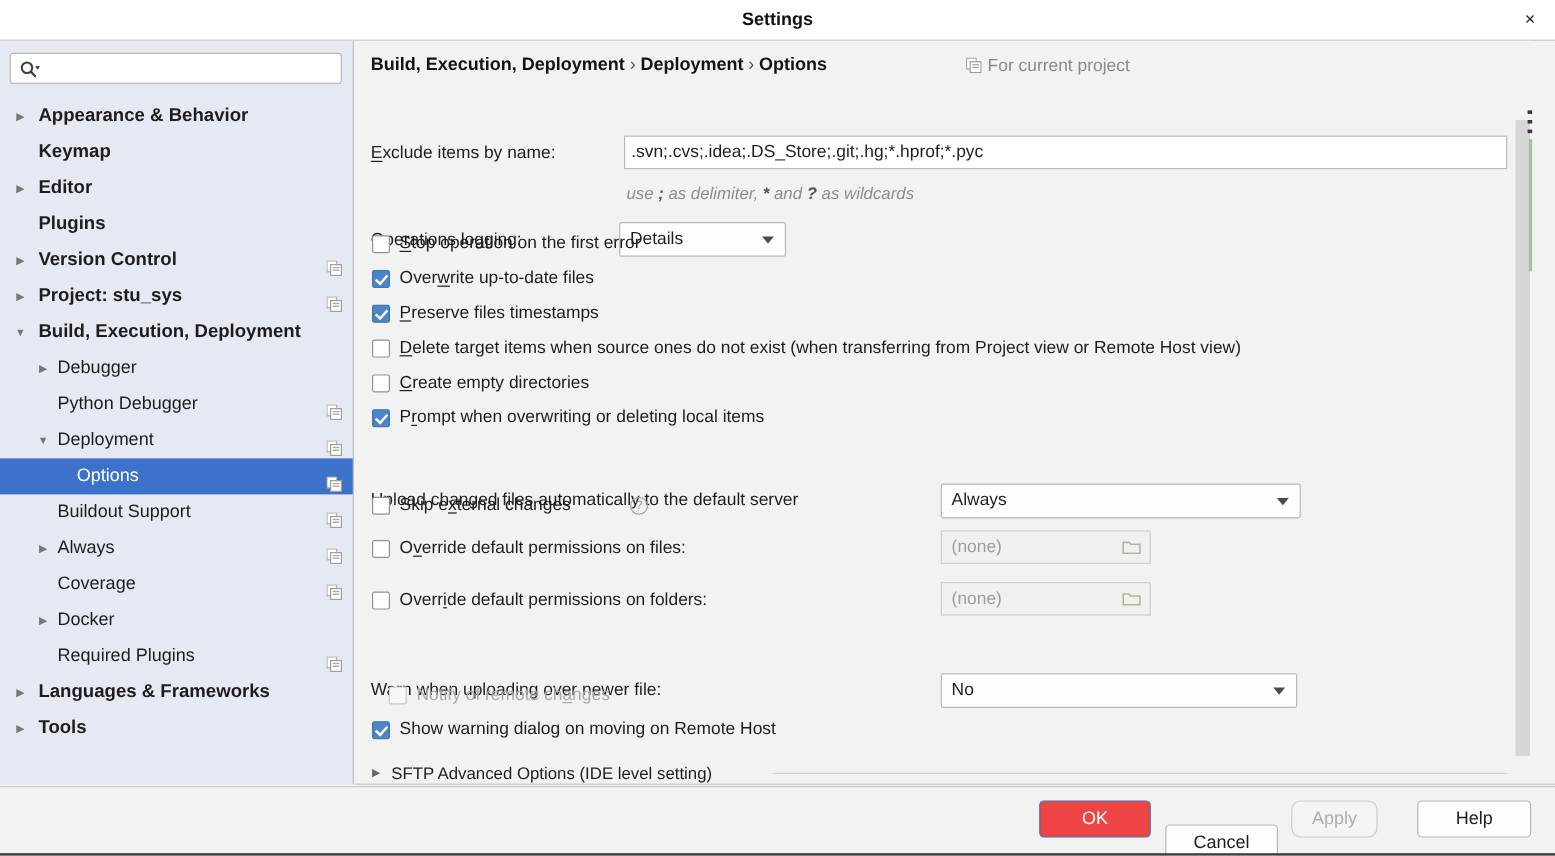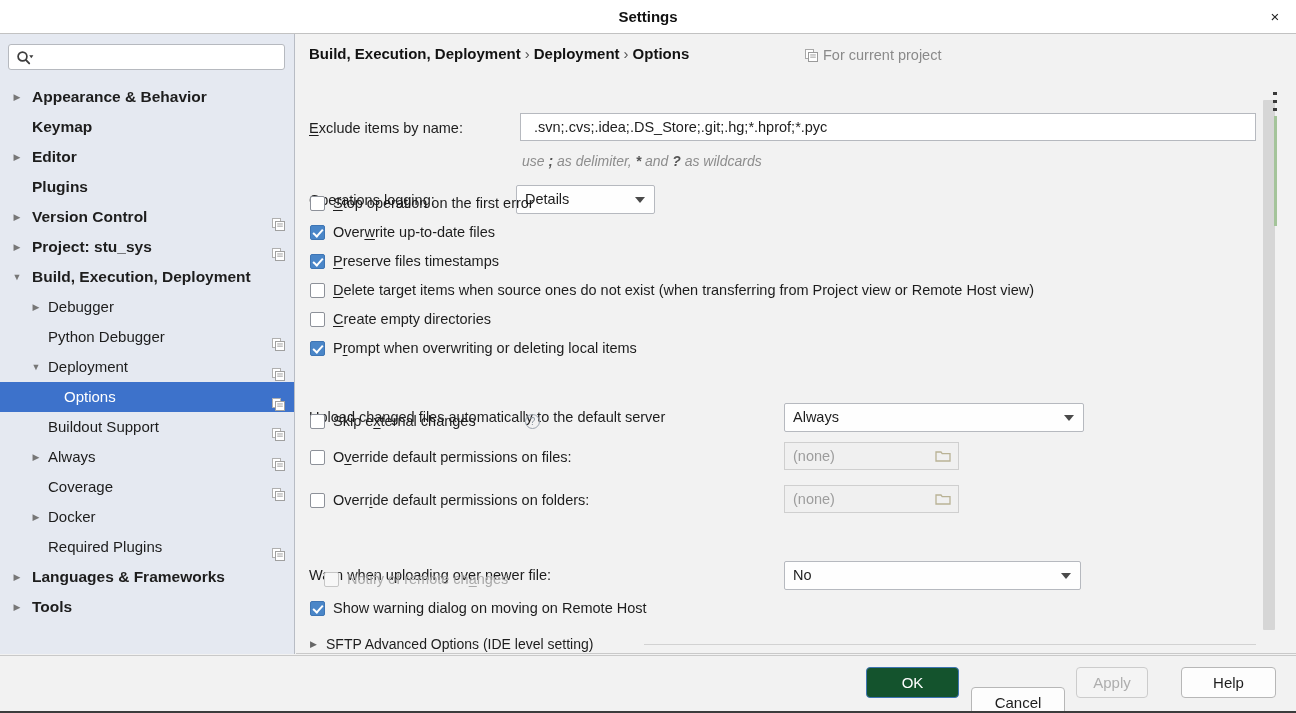--- a/index.html
+++ b/index.html
@@ -119,21 +119,21 @@
   }
 
   .lbl { position: absolute; font-size: 14.5px; color: #1d1d1d; white-space: nowrap; }
 
   .textfield {
     position: absolute;
     background: #fff;
     border: 1px solid #b6b9bf;
     height: 28px;
     line-height: 26px;
-    padding: 0 13px;
+    padding: 0 5px;
     font-size: 14.5px;
     color: #1d1d1d;
     white-space: nowrap;
     overflow: hidden;
   }
   .hint {
     position: absolute;
     font-size: 14px; color: #8d8d8d;
     white-space: nowrap;
   }
@@ -256,21 +256,21 @@
     border: 1px solid #b7b7b7;
     border-radius: 4px;
     background: #fdfdfd;
     font-family: "Liberation Sans", sans-serif;
     font-size: 15px;
     color: #1d1d1d;
     cursor: pointer;
     padding: 0;
   }
   .btn.primary {
-    background: #14532d;
+    background: #ef4444;
     border-color: #3d74b2;
     color: #fff;
   }
   .btn.disabled { color: #aeaeae; background: #f4f4f4; border-color: #cccccc; }
   .bottom-edge {
     position: absolute; left: 0; top: 711px; width: 1296px; height: 2px;
     background: #3c3c3c;
   }
   .content-bottom-border {
     position: absolute; left: 296px; top: 653px; width: 1000px; height: 1px;
@@ -540,16 +540,16 @@
     <span class="mark-err" style="top:36px;"></span>
     <span class="mark-green" style="top:44px; height:110px;"></span>
   </div>
 </div>
 
 <div class="content-bottom-border"></div>
 
 <div class="buttonbar">
   <button class="btn primary" style="left:866px; width:93px;">OK</button>
   <button class="btn" style="left:971px; width:94px;margin-top:20px;">Cancel</button>
-  <button class="btn disabled" style="left:1076px; width:72px;">Apply</button>
+  <button class="btn disabled" style="left:1076px; width:72px;border-radius:8px;">Apply</button>
   <button class="btn" style="left:1181px; width:95px;">Help</button>
 </div>
 <div class="bottom-edge"></div>
 
 </body></html>

